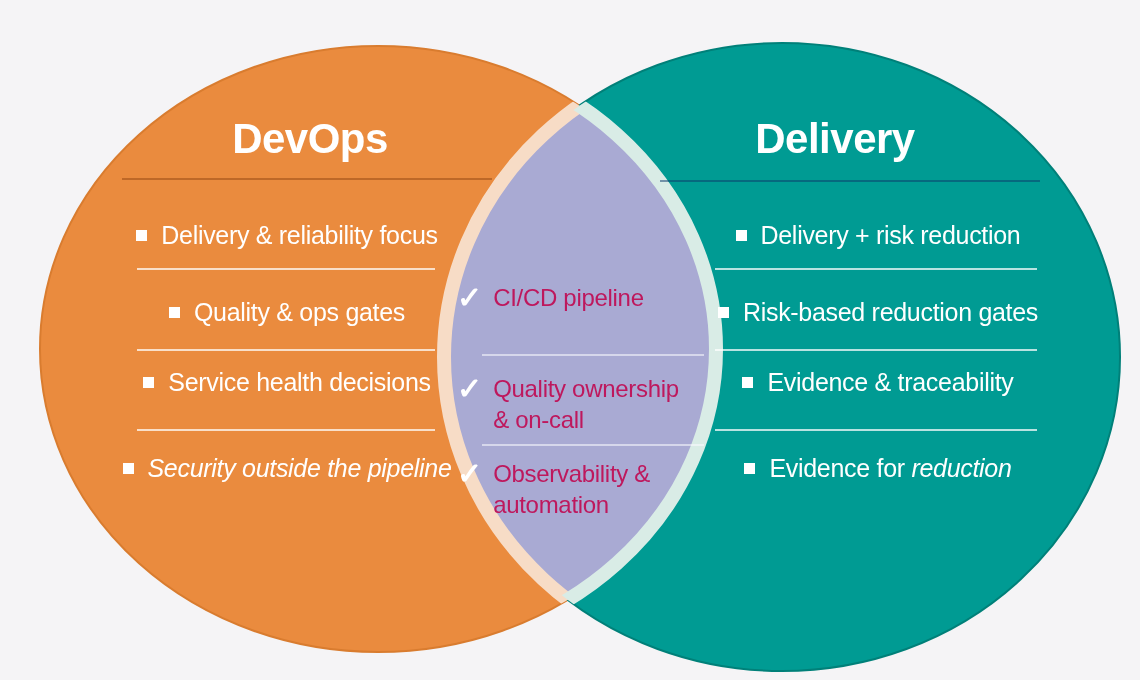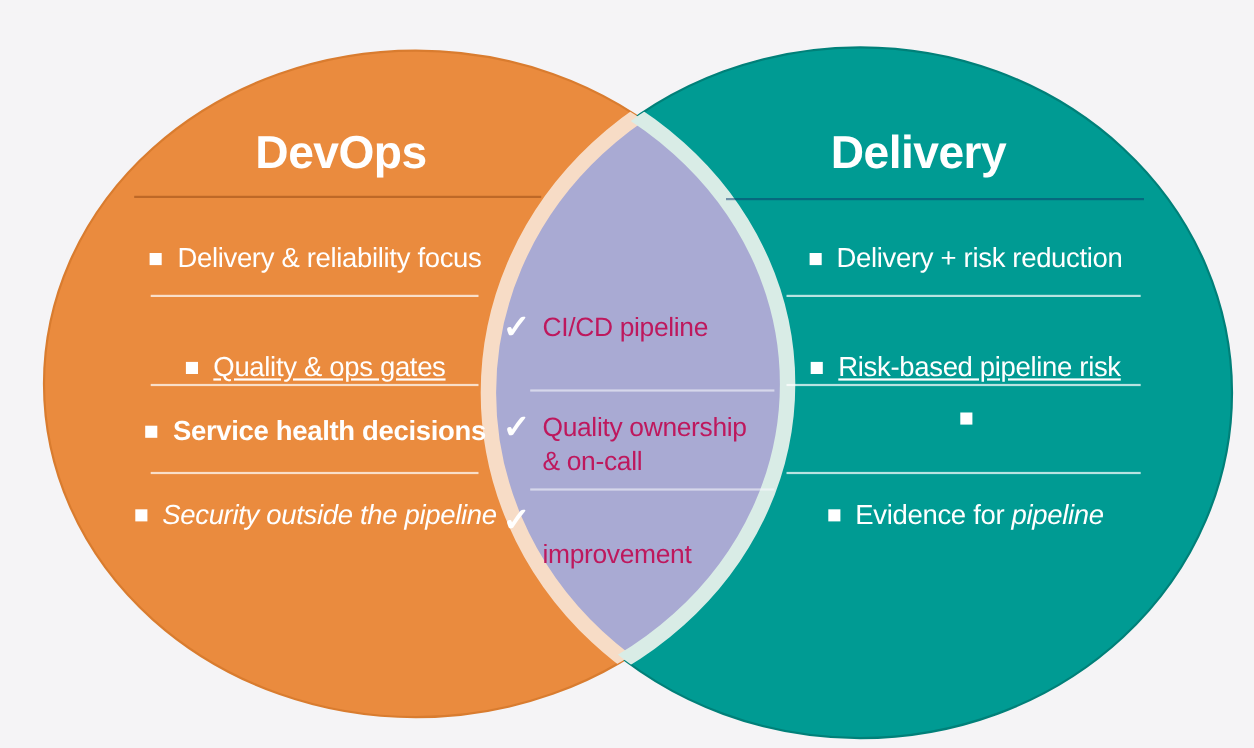--- a/index.html
+++ b/index.html
@@ -23,21 +23,21 @@
   .rule-left{top:167px;left:122px;width:370px;background:rgba(146,70,15,0.5);}
   .rule-right{top:169px;left:660px;width:380px;background:rgba(12,55,105,0.5);}
 
   .srow{
     position:absolute;display:flex;align-items:center;justify-content:center;
     gap:14px;color:#fff;font-size:25px;letter-spacing:-0.3px;line-height:34px;
     white-space:nowrap;
   }
   .srow.left{left:72px;width:430px;}
   .srow.right{left:663px;width:430px;}
-  .t1{top:207px;} .t2{top:306px;text-decoration:underline;} .t3{top:364px;font-weight:bold;} .t4{top:440px;}
+  .t1{top:207px;} .t2{top:284px;} .t3{top:354px;} .t4{top:440px;}
   .bullet{width:11px;height:11px;background:#fff;flex-shrink:0;display:inline-block;}
   .em{font-style:italic;}
 
   .divider{position:absolute;height:2px;background:rgba(255,255,255,0.72);}
   .div-left{left:137px;width:298px;}
   .div-right{left:715px;width:322px;}
   .d1{top:257px;} .d2{top:338px;} .d3{top:418px;}
 
   .lrow{
     position:absolute;left:457px;width:254px;display:flex;align-items:flex-start;gap:11px;
@@ -105,40 +105,41 @@
     <span class="label"><span>Delivery + risk reduction</span> <span class="em"></span></span>
   </div>
 
   <div class="srow left t4">
     <span class="bullet"></span>
     <span class="label"><span></span> <span class="em">Security outside the pipeline</span></span>
   </div>
   <div class="divider div-right d1"></div>
   <div class="srow right t2">
     <span class="bullet"></span>
-    <span class="label"><span>Risk-based pipeline risk</span> <span class="em"></span></span>
+    <span class="label"><span>Risk-based reduction gates</span> <span class="em"></span></span>
   </div>
   <div class="divider div-right d2"></div>
   <div class="srow right t3">
     <span class="bullet"></span>
+    <span class="label"><span>Evidence &amp; traceability</span> <span class="em"></span></span>
   </div>
   <div class="divider div-right d3"></div>
   <div class="srow right t4">
     <span class="bullet"></span>
-    <span class="label"><span>Evidence for</span> <span class="em">pipeline</span></span>
+    <span class="label"><span>Evidence for</span> <span class="em">reduction</span></span>
   </div>
 
   <div class="lrow lt1">
     <span class="check">✓</span>
     <span class="lens-label"><span>CI/CD pipeline</span><br></span>
   </div>
   <div class="lens-divider ld1"></div>
   <div class="lrow lt2">
     <span class="check">✓</span>
     <span class="lens-label"><span>Quality ownership</span><br><span>&amp; on-call</span></span>
   </div>
   <div class="lens-divider ld2"></div>
   <div class="lrow lt3">
     <span class="check">✓</span>
-    <span class="lens-label"><br><span>improvement</span></span>
+    <span class="lens-label"><span>Observability &amp;</span><br><span>automation</span></span>
   </div>
 
 </div>
 
 </body></html>

